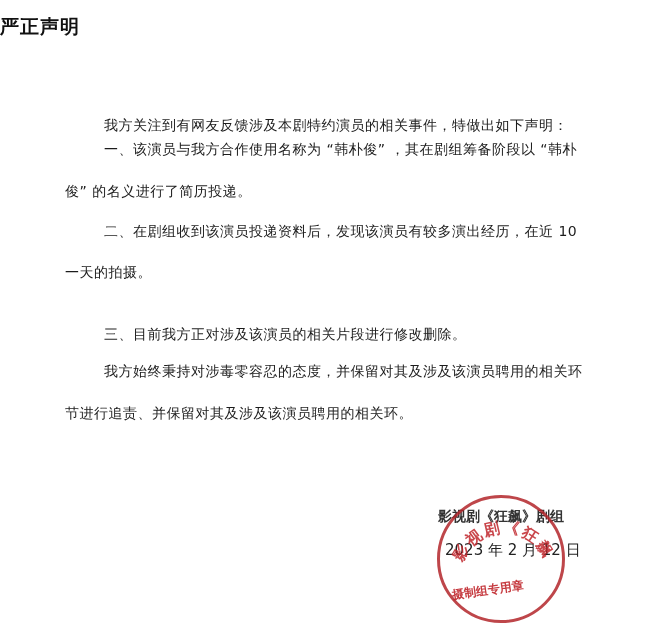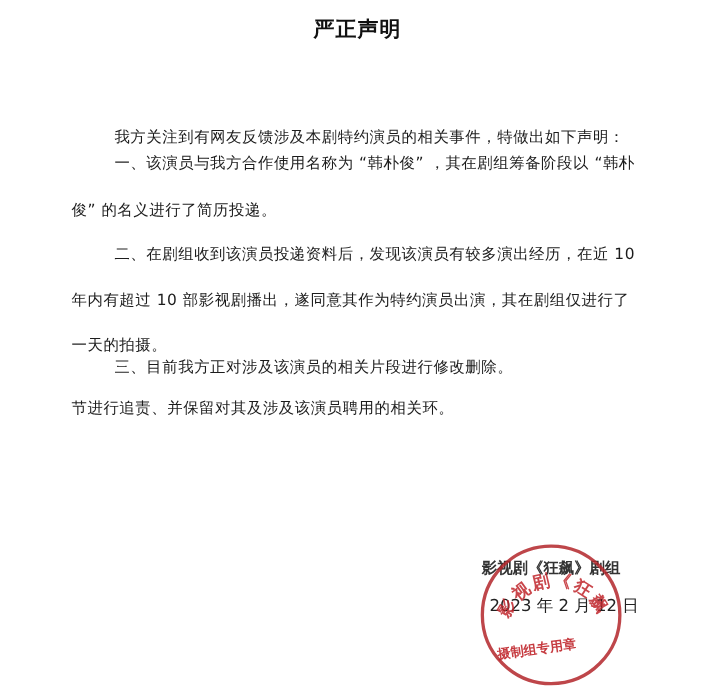--- a/index.html
+++ b/index.html
@@ -1,21 +1,21 @@
 <!DOCTYPE html>
 <html><head>
   <meta charset="utf-8">
   <style>
     html, body { margin: 0; padding: 0; }
     body {
       width: 650px; height: 625px; background: #ffffff; overflow: hidden;
       font-family: "DejaVu Sans", sans-serif; color: #1a1a1a; position: relative;
     }
     .title {
-      position: absolute; top: 14px; left: 0; width: 650px; text-align: center;
+      position: absolute; top: 14px; left: 0; width: 650px; 
       font-size: 19px; font-weight: bold; letter-spacing: 1px; color: #111;
     }
     .para {
       position: absolute; left: 75px; width: 530px;
       font-size: 14px; line-height: 42px; letter-spacing: 0.5px; color: #1c1c1c;
     }
     .line { display: block; white-space: nowrap; }
     .sign {
       position: absolute; left: 438px; top: 508px; font-size: 14px; color: #333;
       white-space: nowrap;
@@ -46,29 +46,29 @@
   <span class="line" style="padding-left:29px;">我方关注到有网友反馈涉及本剧特约演员的相关事件，特做出如下声明：</span>
 </div>
 
 <div class="para" style="top:128px;">
   <span class="line" style="padding-left:29px;">一、该演员与我方合作使用名称为 “韩朴俊” ，其在剧组筹备阶段以 “韩朴</span>
   <span class="line" style="margin-left:-10px;">俊” 的名义进行了简历投递。</span>
 </div>
 
 <div class="para" style="top:210px;">
   <span class="line" style="padding-left:29px;">二、在剧组收到该演员投递资料后，发现该演员有较多演出经历，在近 10</span>
-  <span class="line" style="margin-left:-10px;">年内有超过 10 部影视剧播出，遂同意其作为特约演员出演，其在剧组仅进行了</span>
   <span class="line" style="margin-left:-10px;font-family:Liberation Serif, serif;">一天的拍摄。</span>
 </div>
 
 <div class="para" style="top:313px;">
   <span class="line" style="padding-left:29px;">三、目前我方正对涉及该演员的相关片段进行修改删除。</span>
 </div>
 
 <div class="para" style="top:350px;">
+  <span class="line" style="padding-left:29px;">我方始终秉持对涉毒零容忍的态度，并保留对其及涉及该演员聘用的相关环</span>
   <span class="line" style="margin-left:-10px;">节进行追责、并保留对其及涉及该演员聘用的相关环。</span>
 </div>
 
 <div class="sign">影视剧《狂飙》剧组</div>
 <div class="date">2023 年 2 月 12 日</div>
 
 <div class="stamp">
   <svg class="stamp-arc" viewBox="0 0 122 122" width="122" height="122">
     <defs>
       <path id="arcTop" d="M 20 66 A 42 42 0 0 1 102 66"></path>

